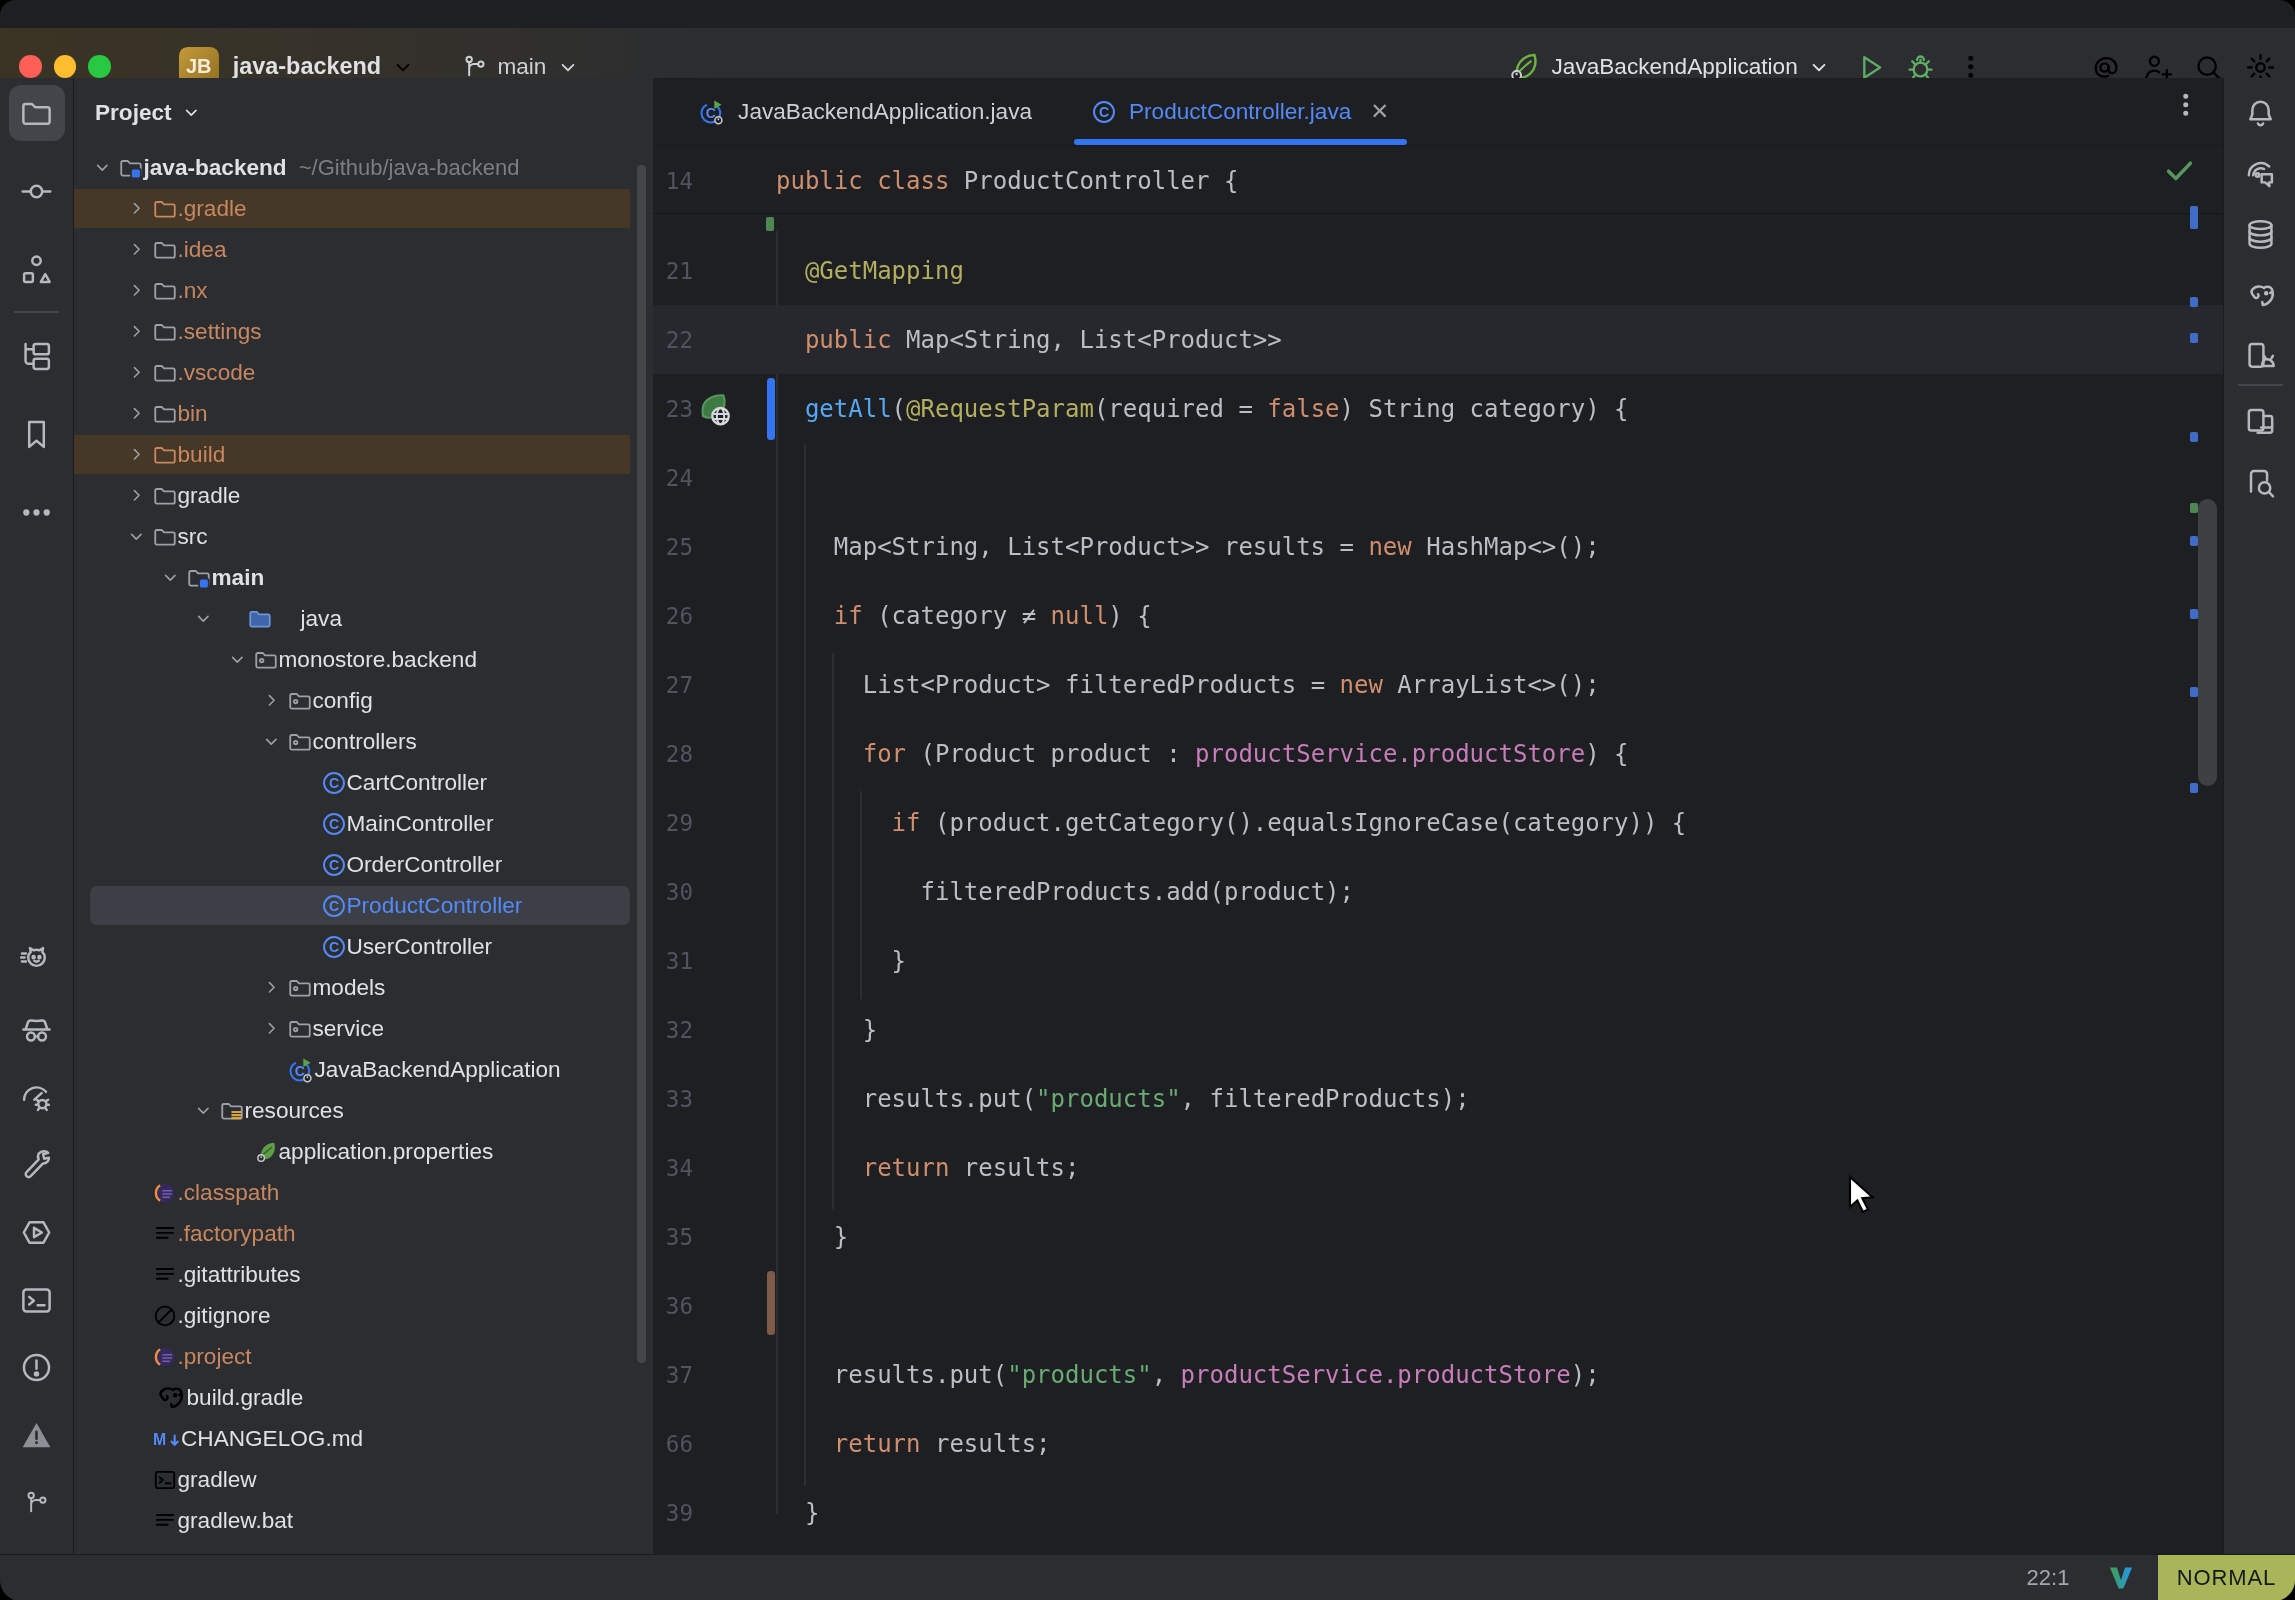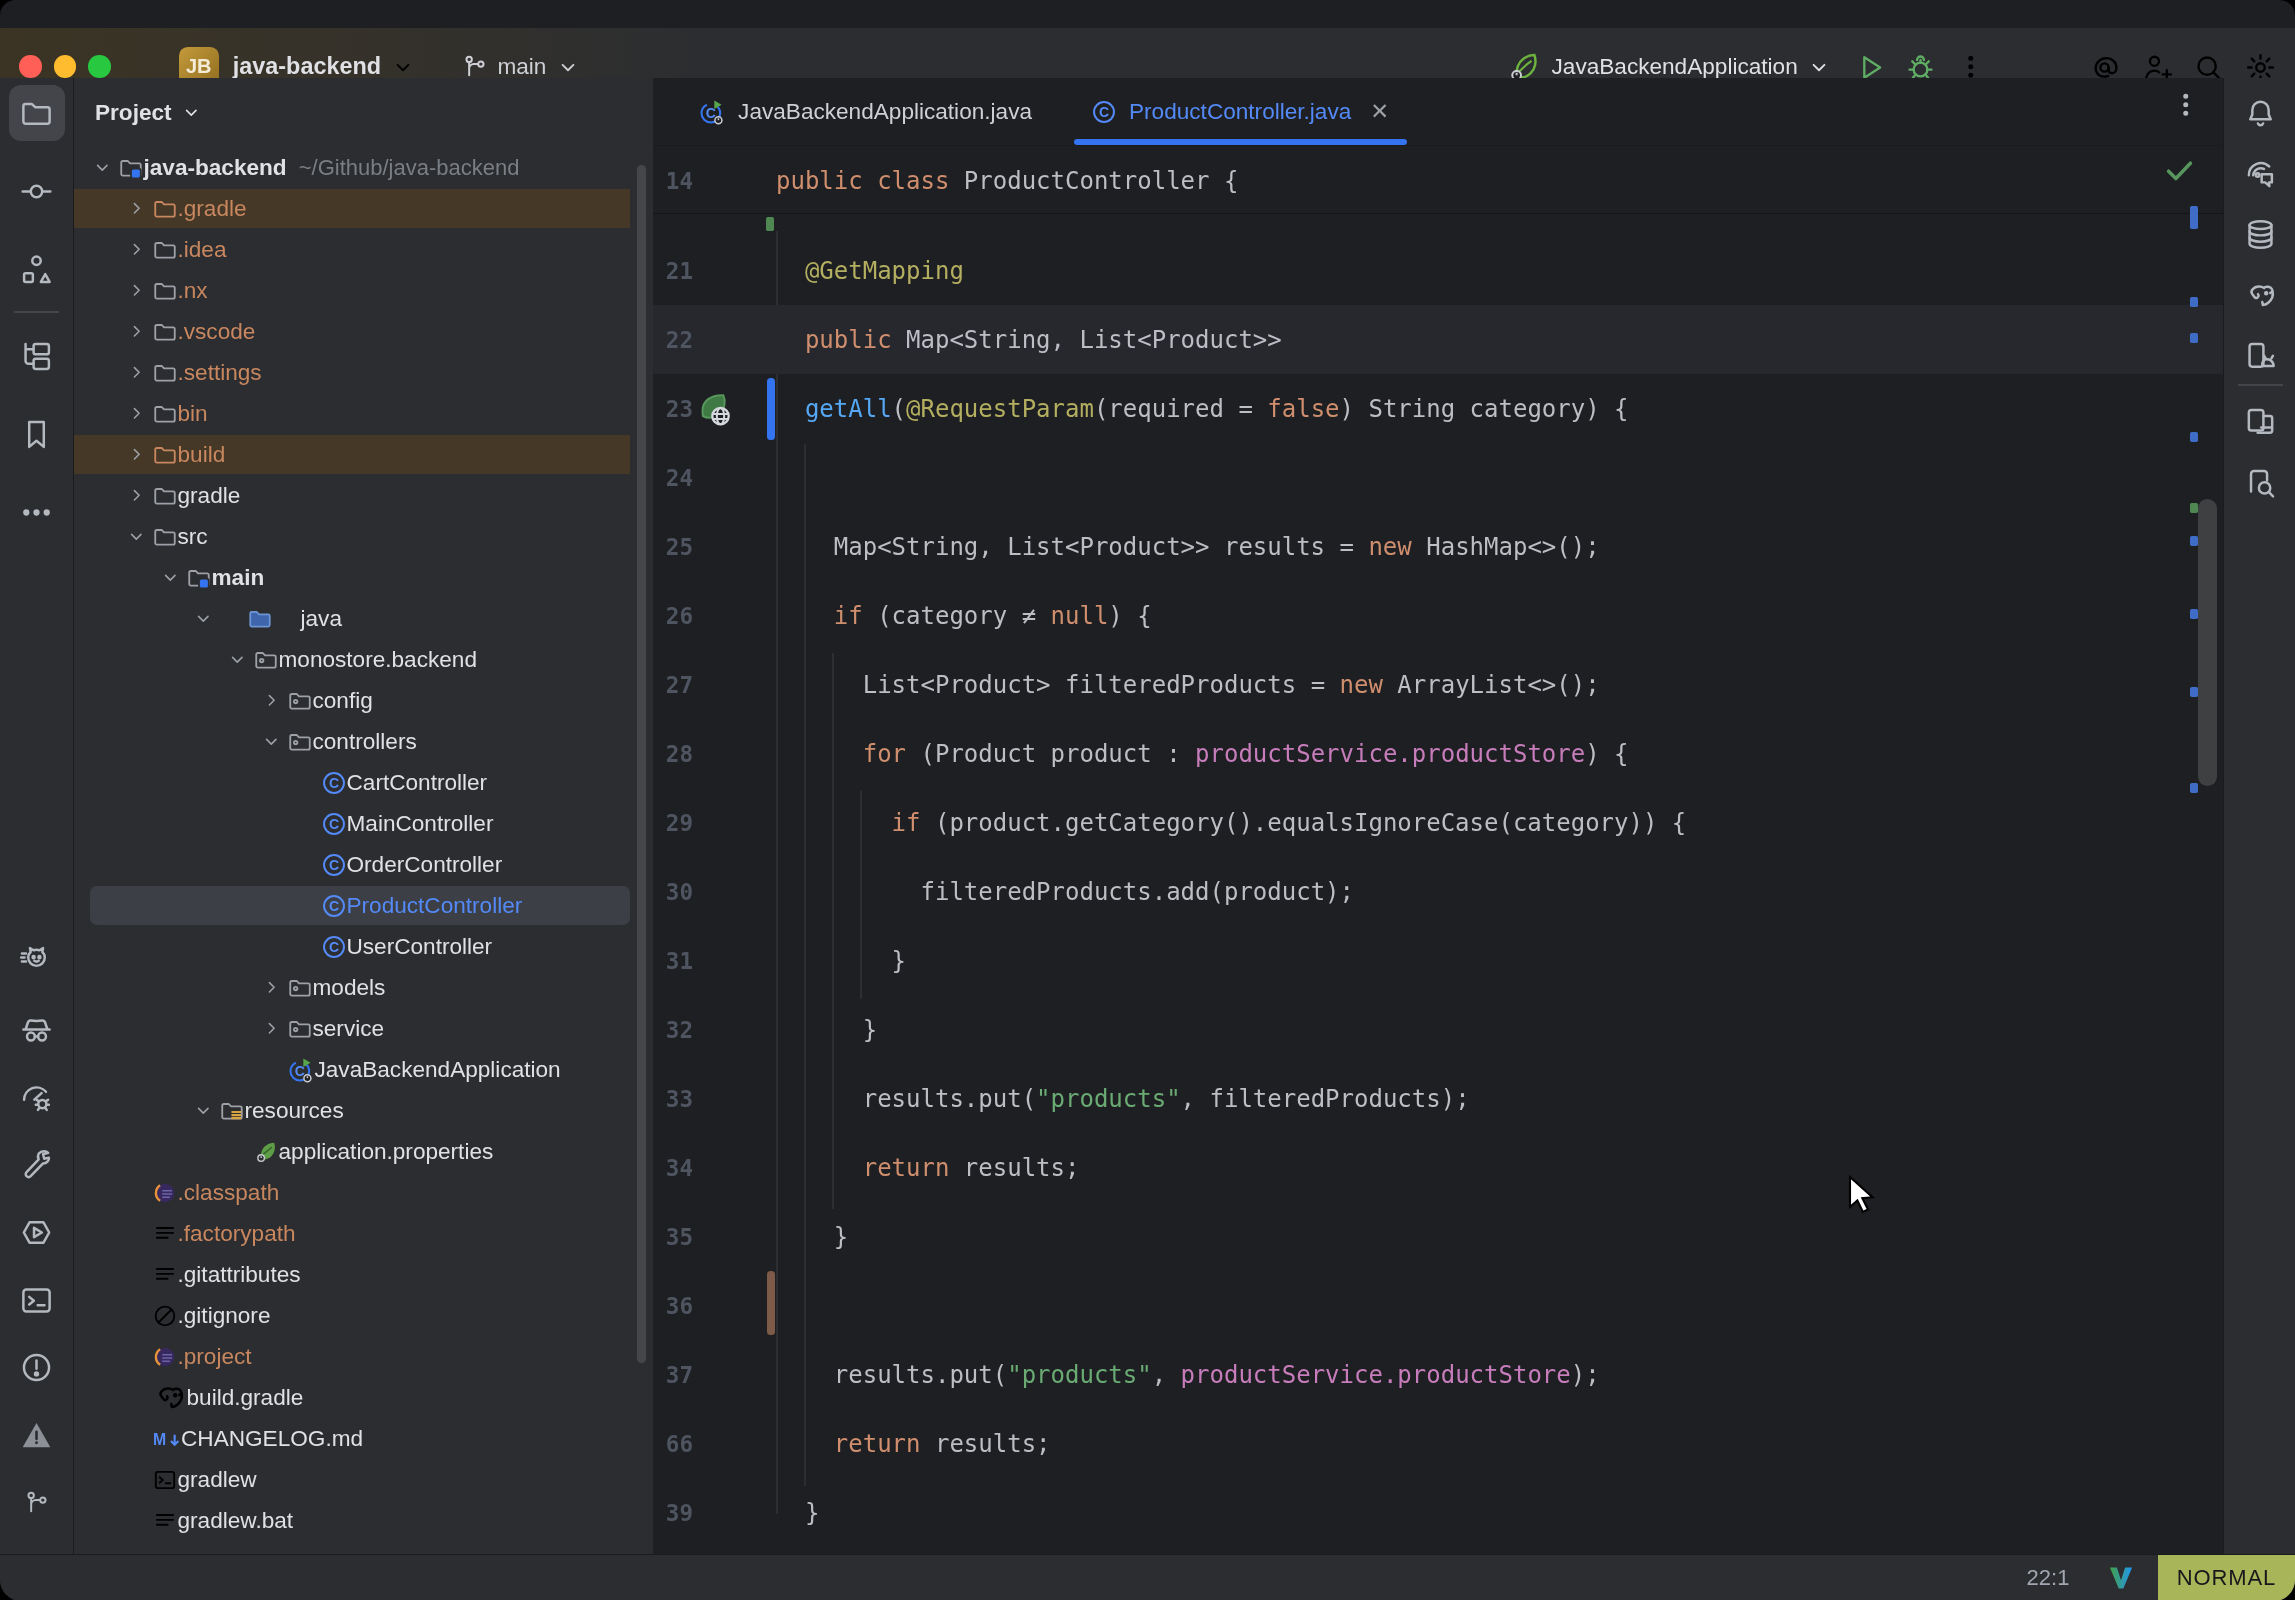--- a/index.html
+++ b/index.html
@@ -63,21 +63,21 @@
   .tab.active::after{content:"";position:absolute;left:12px;right:12px;bottom:0;height:6px;
      border-radius:3.5px;background:#3574F0;}
   .tab-close{margin-left:19px;color:#9DA0A6;font-size:22.6px;}
   .tabbar-more{position:absolute;right:22.6px;top:12px;color:#B4B8BF;}
   
   .sticky{position:absolute;left:0;top:68px;width:100%;height:68px;background:#1E1F22;
      border-bottom:1.7px solid #141517;}
   .code-area{position:absolute;left:0;top:137px;width:100%;height:1339px;padding-top:21px;}
   .code-row{position:relative;height:69px;display:flex;align-items:center;}
   .code-row.current{background:#26282E;}
-  .gut{position:relative;width:123px;height:100%;flex:none;font-weight:bold;}
+  .gut{position:relative;width:123px;height:100%;flex:none;}
   .lnum{position:absolute;left:0;top:50%;transform:translateY(-50%);width:40px;text-align:right;
      color:#4E5560;font-size:22.6px;font-family:"DejaVu Sans Mono",monospace;}
   .gicon{position:absolute;left:42px;top:50%;transform:translateY(-50%);}
   .gbar{position:absolute;left:114px;width:7.8px;border-radius:3.5px;}
   .gbar.modified{top:3.5px;bottom:3.5px;background:#3574F0;}
   .gbar.modified-warm{top:0;height:64px;background:#7E5B49;}
   .ctext{font-family:"DejaVu Sans Mono",monospace;font-size:24px;white-space:pre;color:#BCBEC4;}
   .tk-kw{color:#CF8E6D;}
   .tk-ann{color:#B3AE60;}
   .tk-mtd{color:#56A8F5;}
@@ -421,36 +421,36 @@
             <span class="tr-chev" style="color: rgb(157, 160, 166);">
               <svg width="22.6" height="22.6" viewBox="0 0 24 24" fill="none" stroke="currentColor" stroke-width="1.7" stroke-linecap="round" stroke-linejoin="round">
                 <path d="M10 7l5 5-5 5"></path>
               </svg>
             </span>
             <span class="icon">
               <svg width="26" height="26" viewBox="0 0 24 24" fill="none" stroke="currentColor" stroke-width="1.7" stroke-linecap="round" stroke-linejoin="round">
                 <path d="M3 7c0-.8.7-1.5 1.5-1.5h4.4l2.2 2.2h8.4c.8 0 1.5.7 1.5 1.5v8.3c0 .8-.7 1.5-1.5 1.5h-15C3.7 19 3 18.3 3 17.5z" stroke="#9DA0A6"></path>
               </svg>
             </span>
+            <span class="tr-label ignored">.settings</span>
+          </div>
+        </div>
+        <div class="tree-row">
+          <div class="tr-content" style="padding-left: 48px;">
+            <span class="tr-chev" style="color: rgb(157, 160, 166);">
+              <svg width="22.6" height="22.6" viewBox="0 0 24 24" fill="none" stroke="currentColor" stroke-width="1.7" stroke-linecap="round" stroke-linejoin="round">
+                <path d="M10 7l5 5-5 5"></path>
+              </svg>
+            </span>
+            <span class="icon">
+              <svg width="26" height="26" viewBox="0 0 24 24" fill="none" stroke="currentColor" stroke-width="1.7" stroke-linecap="round" stroke-linejoin="round">
+                <path d="M3 7c0-.8.7-1.5 1.5-1.5h4.4l2.2 2.2h8.4c.8 0 1.5.7 1.5 1.5v8.3c0 .8-.7 1.5-1.5 1.5h-15C3.7 19 3 18.3 3 17.5z" stroke="#9DA0A6"></path>
+              </svg>
+            </span>
             <span class="tr-label ignored">.vscode</span>
-          </div>
-        </div>
-        <div class="tree-row">
-          <div class="tr-content" style="padding-left: 48px;">
-            <span class="tr-chev" style="color: rgb(157, 160, 166);">
-              <svg width="22.6" height="22.6" viewBox="0 0 24 24" fill="none" stroke="currentColor" stroke-width="1.7" stroke-linecap="round" stroke-linejoin="round">
-                <path d="M10 7l5 5-5 5"></path>
-              </svg>
-            </span>
-            <span class="icon">
-              <svg width="26" height="26" viewBox="0 0 24 24" fill="none" stroke="currentColor" stroke-width="1.7" stroke-linecap="round" stroke-linejoin="round">
-                <path d="M3 7c0-.8.7-1.5 1.5-1.5h4.4l2.2 2.2h8.4c.8 0 1.5.7 1.5 1.5v8.3c0 .8-.7 1.5-1.5 1.5h-15C3.7 19 3 18.3 3 17.5z" stroke="#9DA0A6"></path>
-              </svg>
-            </span>
-            <span class="tr-label ignored">.settings</span>
           </div>
         </div>
         <div class="tree-row">
           <div class="tr-content" style="padding-left: 48px;">
             <span class="tr-chev" style="color: rgb(157, 160, 166);">
               <svg width="22.6" height="22.6" viewBox="0 0 24 24" fill="none" stroke="currentColor" stroke-width="1.7" stroke-linecap="round" stroke-linejoin="round">
                 <path d="M10 7l5 5-5 5"></path>
               </svg>
             </span>
             <span class="icon">

